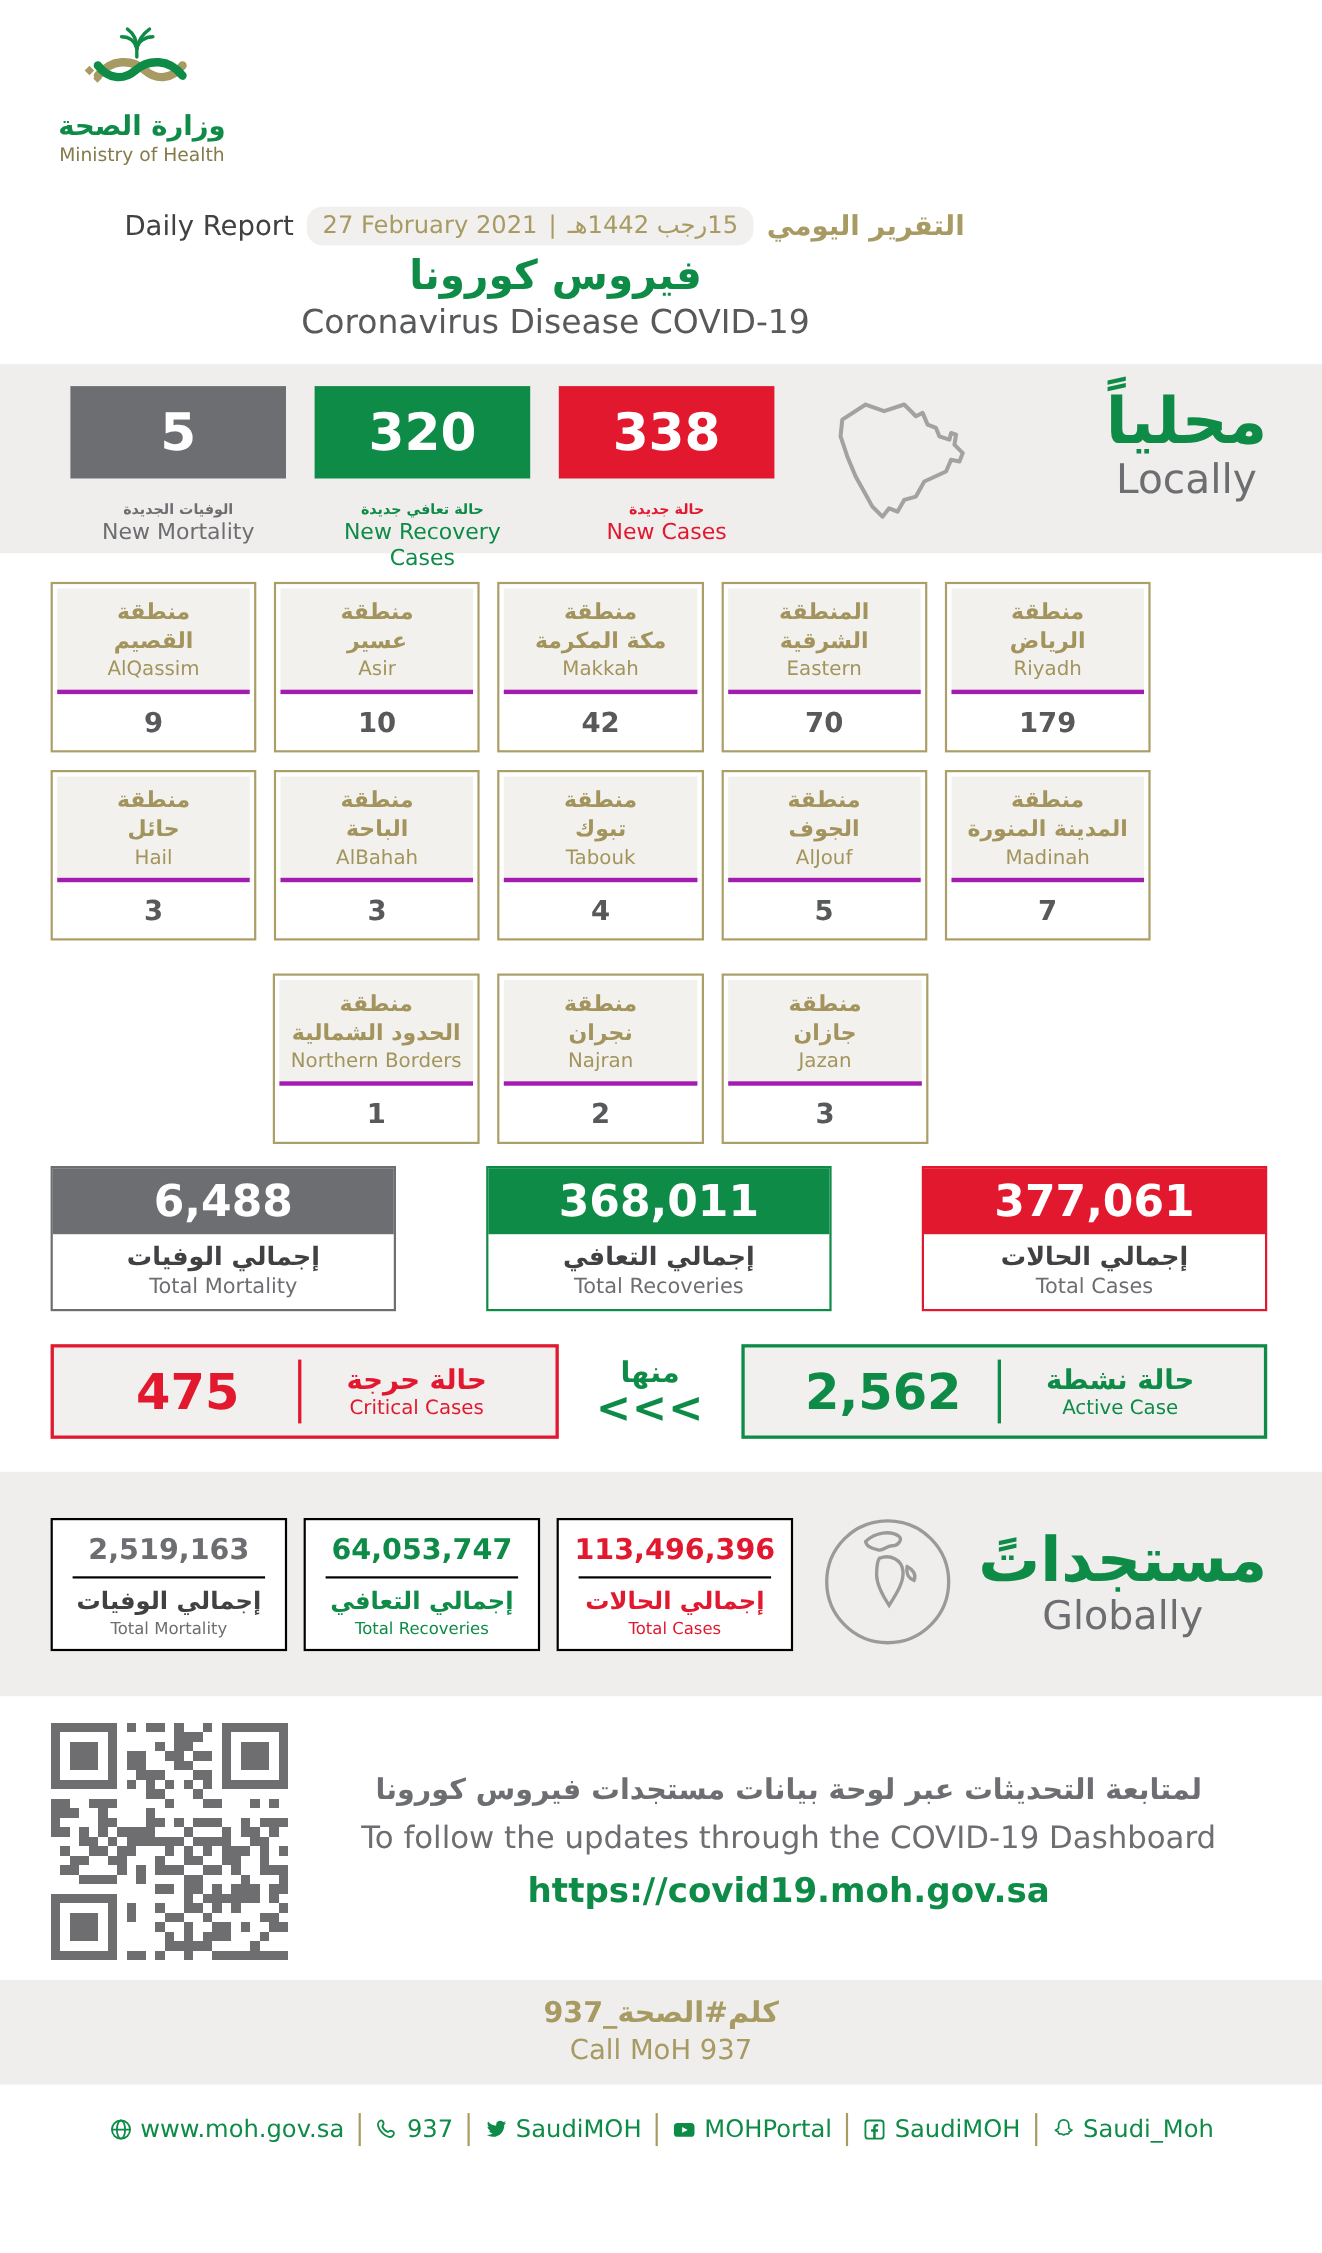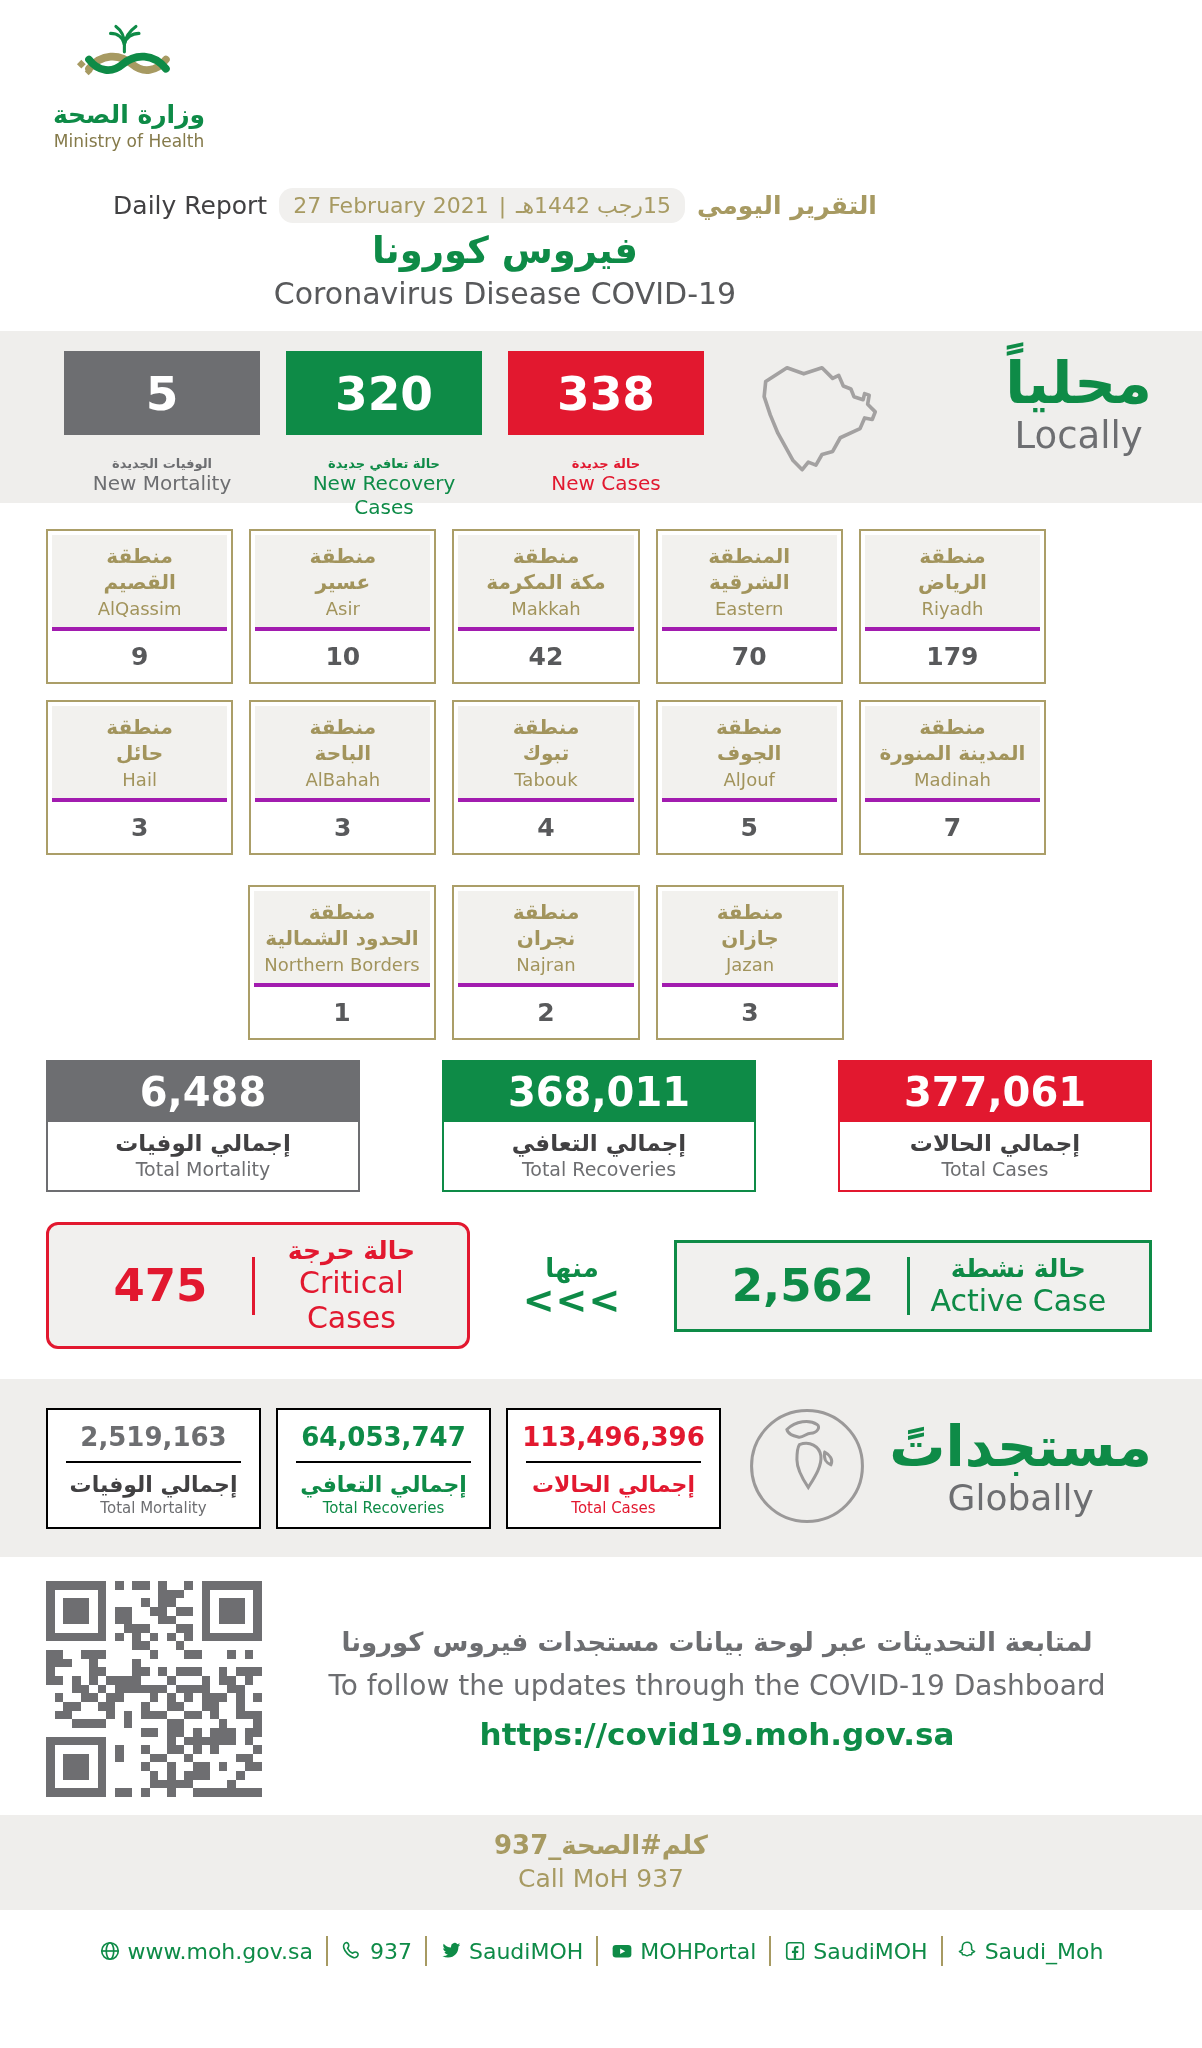--- a/index.html
+++ b/index.html
@@ -53,33 +53,33 @@
   .totals{display:flex;justify-content:space-between;margin:20px 50px 0 46px;}
   .tbox{width:314px;box-sizing:border-box;border:2px solid;text-align:center;background:#fff;}
   .tb-gray{border-color:#6d6e71;} .tb-green{border-color:#0e8b47;} .tb-red{border-color:#e2182f;}
   .tbox-value{color:#fff;font-size:40px;font-weight:bold;padding:7px 0;}
   .tbox-ar{font-size:23px;font-weight:bold;color:#414042;margin-top:8px;}
   .tbox-en{font-size:19px;color:#6d6e71;margin:2px 0 10px;}
 
   
   .active-row{display:flex;align-items:center;margin:30px 50px 0 46px;}
   .cbox{box-sizing:border-box;border:3px solid;background:#f1f0ee;display:flex;align-items:center;justify-content:center;padding:11px 0;}
-  .cbox.critical{width:424px;border-color:#e2182f;border-radius:12px;}
+  .cbox.critical{width:462px;border-color:#e2182f;}
   .cbox.activeb{width:478px;border-color:#0e8b47;}
   .cbox-value{font-size:45px;font-weight:bold;width:44%;text-align:center;}
   .cbox-divider{width:3px;height:58px;}
   .cbox-labels{width:46%;text-align:center;}
   .cbox-ar{font-size:25px;font-weight:bold;}
-  .cbox-en{font-size:30px;}
+  .cbox-en{font-size:18px;}
   .minha{flex:1;text-align:center;}
   .minha-ar{color:#0e8b47;font-size:26px;font-weight:bold;}
   .minha-arrows{color:#0e8b47;font-size:38px;font-weight:bold;letter-spacing:1px;line-height:.9;}
 
   
-  .global-band{margin-top:30px;background:#efeeec;height:178px;display:flex;align-items:center;padding:0 50px 0 46px;box-sizing:border-box;}
+  .global-band{margin-top:30px;background:#efeeec;height:204px;display:flex;align-items:center;padding:0 50px 0 46px;box-sizing:border-box;}
   .gbox{width:215px;background:#fff;border:2px solid;text-align:center;margin-right:15px;padding:12px 4px 10px;box-sizing:border-box;}
   .gbox-value{font-size:26px;font-weight:bold;white-space:nowrap;}
   .gbox-rule{height:0;border-top:2px solid;margin:9px 14px;}
   .gbox-ar{font-size:22px;font-weight:bold;}
   .gbox-en{font-size:15px;margin-top:2px;}
   .globe-wrap{width:126px;margin:0 8px;}
   .global-heading{margin-left:auto;text-align:center;}
   .global-ar{font-size:56px;font-weight:bold;color:#0e8b47;line-height:1.05;}
   .global-en{font-size:36px;color:#6d6e71;}
 

